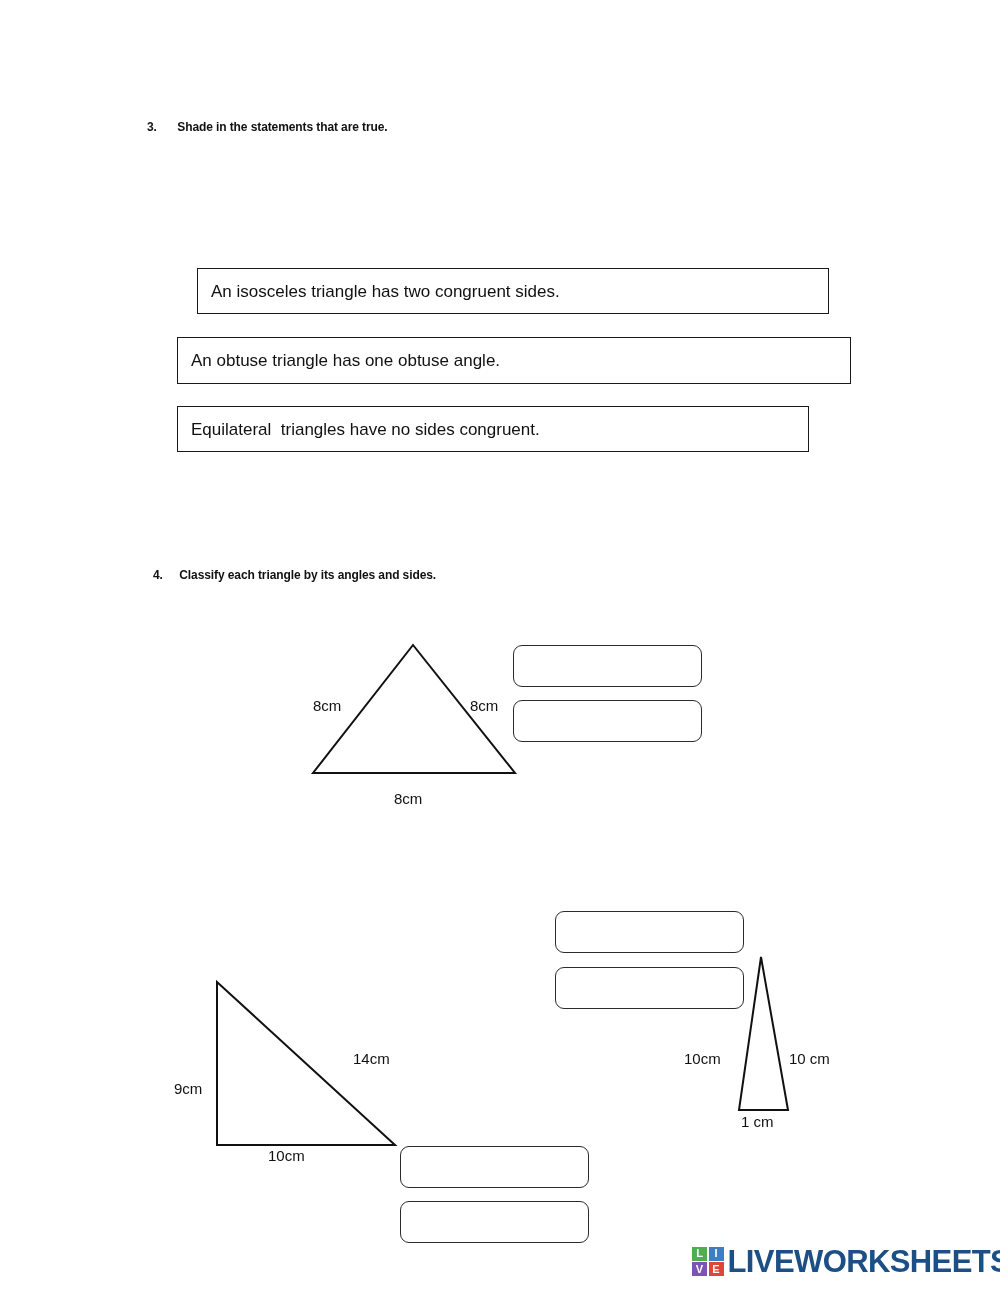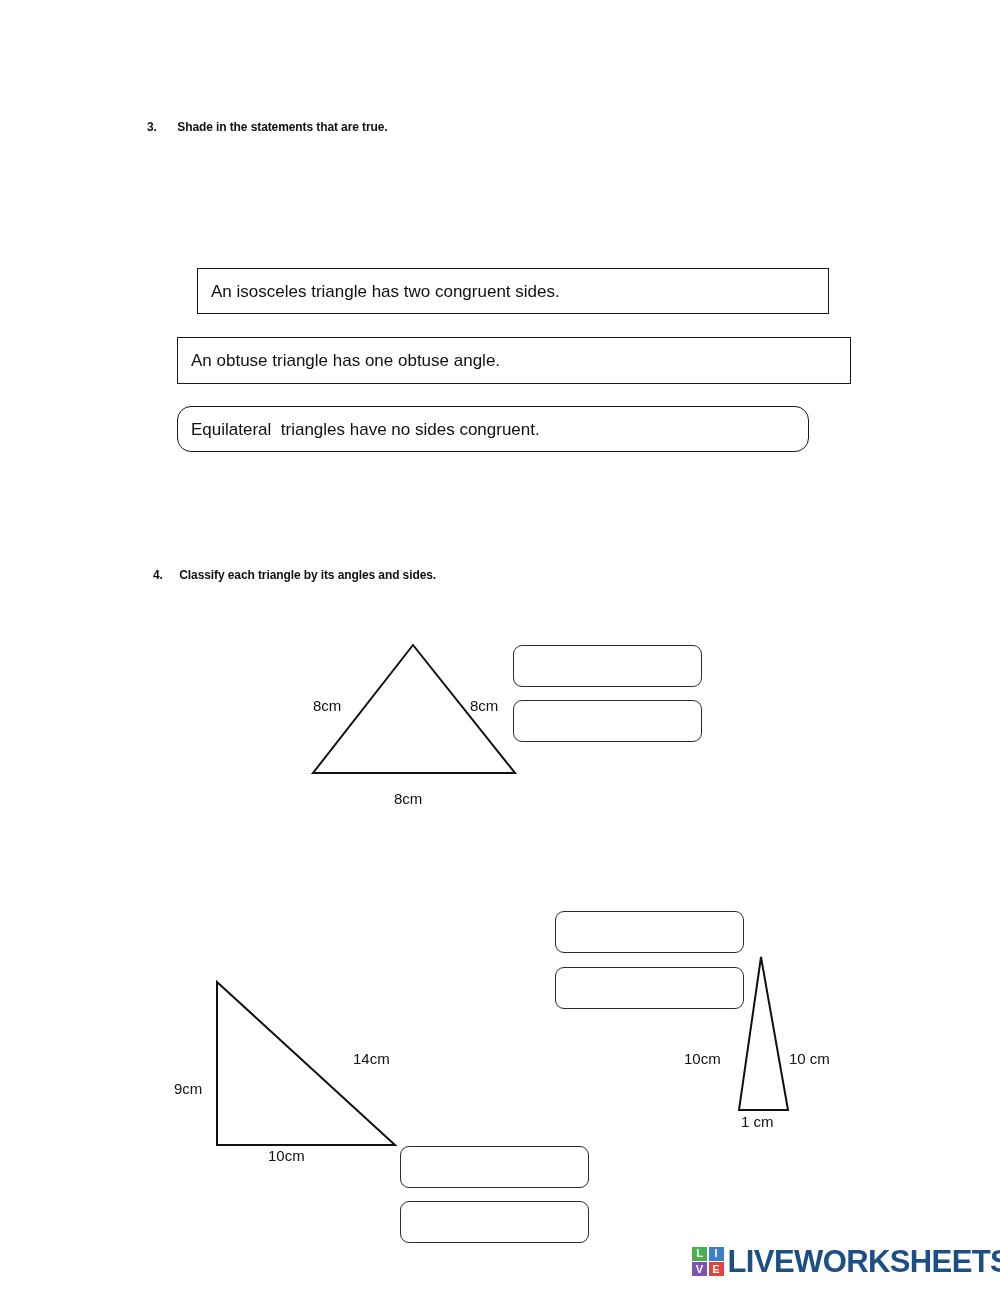--- a/index.html
+++ b/index.html
@@ -127,21 +127,21 @@
 
 
   <div class="stmt-box" style="left:177px; top:268px; width:632px; height:46px;margin-left:20px;">
     <span class="stmt-text">An isosceles triangle has two congruent sides.</span>
   </div>
 
   <div class="stmt-box" style="left:177px; top:337px; width:674px; height:47px;">
     <span class="stmt-text">An obtuse triangle has one obtuse angle.</span>
   </div>
 
-  <div class="stmt-box" style="left:177px; top:406px; width:632px; height:46px;border-radius:14px;">
+  <div class="stmt-box" style="left:177px; top:406px; width:632px; height:46px;">
     <span class="stmt-text">Equilateral  triangles have no sides congruent.</span>
   </div>
 
 
   <div class="q-heading" style="left:145px; top:568px;margin-left:8px;">
     <span class="q-num">4.</span>
     <span style="display:inline-block; width:10px;"></span>
     <span class="q-text">Classify each triangle by its angles and sides.</span>
   </div>
 

